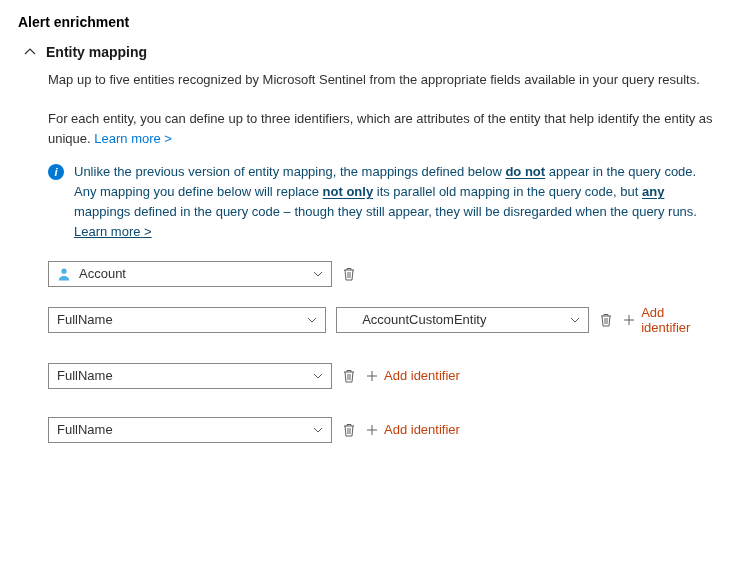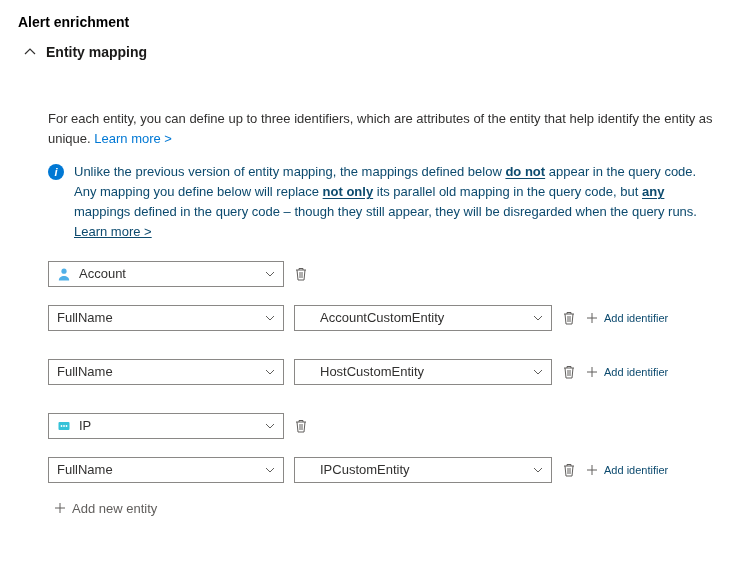--- a/index.html
+++ b/index.html
@@ -86,21 +86,21 @@
     background: #fff;
     display: flex;
     align-items: center;
     justify-content: space-between;
     padding: 0 8px;
     font-size: 13px;
     color: #323130;
     cursor: pointer;
     position: relative;
   }
-  .dropdown.w1 { width: 236px; }
+  .dropdown.w1 { width: 284px; }
   .dropdown.w2 { width: 258px; padding-left: 25px; }
   .dropdown .dd-inner {
     display: flex;
     align-items: center;
     gap: 8px;
   }
   .dd-chev {
     width: 10px; height: 10px;
     display: inline-flex;
   }
@@ -115,24 +115,25 @@
     cursor: pointer;
     color: #605e5c;
   }
   .plus {
     width: 12px; height: 12px;
     display: inline-flex;
     color: #605e5c;
   }
   .add-link {
     display: flex;
+    align-items: center;
     gap: 6px;
-    color: #0c4a6e;
-    cursor: pointer;
-    font-size: 11px;
+    color: #c2410c;
+    cursor: pointer;
+    font-size: 13px;
   }
   .add-entity {
     display: flex;
     align-items: center;
     gap: 6px;
     color: #605e5c;
     cursor: pointer;
     margin-top: 4px;
     margin-left: 6px;
   }
@@ -148,21 +149,21 @@
     <svg viewBox="0 0 12 12">
         <path d="M1 8 L6 3 L11 8" fill="none" stroke="#323130" stroke-width="1.2"></path>
       </svg>
   </span>
   <span class="section-title">Entity mapping</span>
 </div>
 
 <div class="section-body">
 
   <div class="desc">
-    <br>
+    <span>Map up to five entities recognized by Microsoft Sentinel from the appropriate fields available in your query results.</span><br>
     <br>
     <span>For each entity, you can define up to three identifiers, which are attributes of the entity that help identify the entity as unique. </span><span class="link">Learn more &gt;</span>
   </div>
 
   <div class="infobox">
     <div class="iicon">i</div>
     <div class="itext">
       <span>Unlike the previous version of entity mapping, the mappings defined below </span><b><u>do not</u></b><span> appear in the query code. Any mapping you define below will replace </span><b><u>not only</u></b><span> its parallel old mapping in the query code, but </span><b><u>any</u></b><span> mappings defined in the query code – though they still appear, they will be disregarded when the query runs. </span><span class="link" style="text-decoration: underline;">Learn more &gt;</span>
     </div>
   </div>
@@ -227,81 +228,40 @@
   <div class="entity-block">
     <div class="row">
       <div class="dropdown w1">
         <span>FullName</span>
         <span class="dd-chev">
             <svg viewBox="0 0 10 10">
               <path d="M1 3 L5 7 L9 3" fill="none" stroke="#605e5c" stroke-width="1"></path>
             </svg>
           </span>
       </div>
-      <div class="dropdown w2">
-        <span>HostCustomEntity</span>
-        <span class="dd-chev">
-            <svg viewBox="0 0 10 10">
-              <path d="M1 3 L5 7 L9 3" fill="none" stroke="#605e5c" stroke-width="1"></path>
-            </svg>
-          </span>
-      </div>
       <span class="trash">
         <svg viewBox="0 0 14 16">
             <path d="M2 4h10M5 4V2.5h4V4M3 4l1 10h6l1-10M6 6v6M8 6v6" fill="none" stroke="#605e5c" stroke-width="1"></path>
           </svg>
       </span>
       <div class="add-link">
         <span class="plus">
             <svg viewBox="0 0 12 12">
               <path d="M6 1v10M1 6h10" stroke="#605e5c" stroke-width="1"></path>
             </svg>
           </span>
         <span>Add identifier</span>
       </div>
     </div>
   </div>
 
   <div class="entity-block" style="margin-bottom:16px;">
     <div class="row">
       <div class="dropdown w1">
-        <span class="dd-inner">
-          <span class="ent-icon">
-            <svg viewBox="0 0 14 14">
-                <rect x="1.5" y="3" width="11" height="8" rx="1" fill="#35c2d8"></rect>
-                <circle cx="4.5" cy="7" r="0.9" fill="#fff"></circle>
-                <circle cx="7" cy="7" r="0.9" fill="#fff"></circle>
-                <circle cx="9.5" cy="7" r="0.9" fill="#fff"></circle>
-              </svg>
-          </span>
-          <span>IP</span>
-        </span>
-        <span class="dd-chev">
-            <svg viewBox="0 0 10 10">
-              <path d="M1 3 L5 7 L9 3" fill="none" stroke="#605e5c" stroke-width="1"></path>
-            </svg>
-          </span>
-      </div>
-      <span class="trash">
-        <svg viewBox="0 0 14 16">
-            <path d="M2 4h10M5 4V2.5h4V4M3 4l1 10h6l1-10M6 6v6M8 6v6" fill="none" stroke="#605e5c" stroke-width="1"></path>
-          </svg>
-      </span>
-    </div>
-    <div class="row">
-      <div class="dropdown w1">
         <span>FullName</span>
-        <span class="dd-chev">
-            <svg viewBox="0 0 10 10">
-              <path d="M1 3 L5 7 L9 3" fill="none" stroke="#605e5c" stroke-width="1"></path>
-            </svg>
-          </span>
-      </div>
-      <div class="dropdown w2">
-        <span>IPCustomEntity</span>
         <span class="dd-chev">
             <svg viewBox="0 0 10 10">
               <path d="M1 3 L5 7 L9 3" fill="none" stroke="#605e5c" stroke-width="1"></path>
             </svg>
           </span>
       </div>
       <span class="trash">
         <svg viewBox="0 0 14 16">
             <path d="M2 4h10M5 4V2.5h4V4M3 4l1 10h6l1-10M6 6v6M8 6v6" fill="none" stroke="#605e5c" stroke-width="1"></path>
           </svg>
@@ -310,22 +270,14 @@
         <span class="plus">
             <svg viewBox="0 0 12 12">
               <path d="M6 1v10M1 6h10" stroke="#605e5c" stroke-width="1"></path>
             </svg>
           </span>
         <span>Add identifier</span>
       </div>
     </div>
   </div>
 
-  <div class="add-entity">
-    <span class="plus">
-        <svg viewBox="0 0 12 12">
-          <path d="M6 1v10M1 6h10" stroke="#605e5c" stroke-width="1"></path>
-        </svg>
-      </span>
-    <span>Add new entity</span>
-  </div>
 
 </div>
 
 </body></html>

